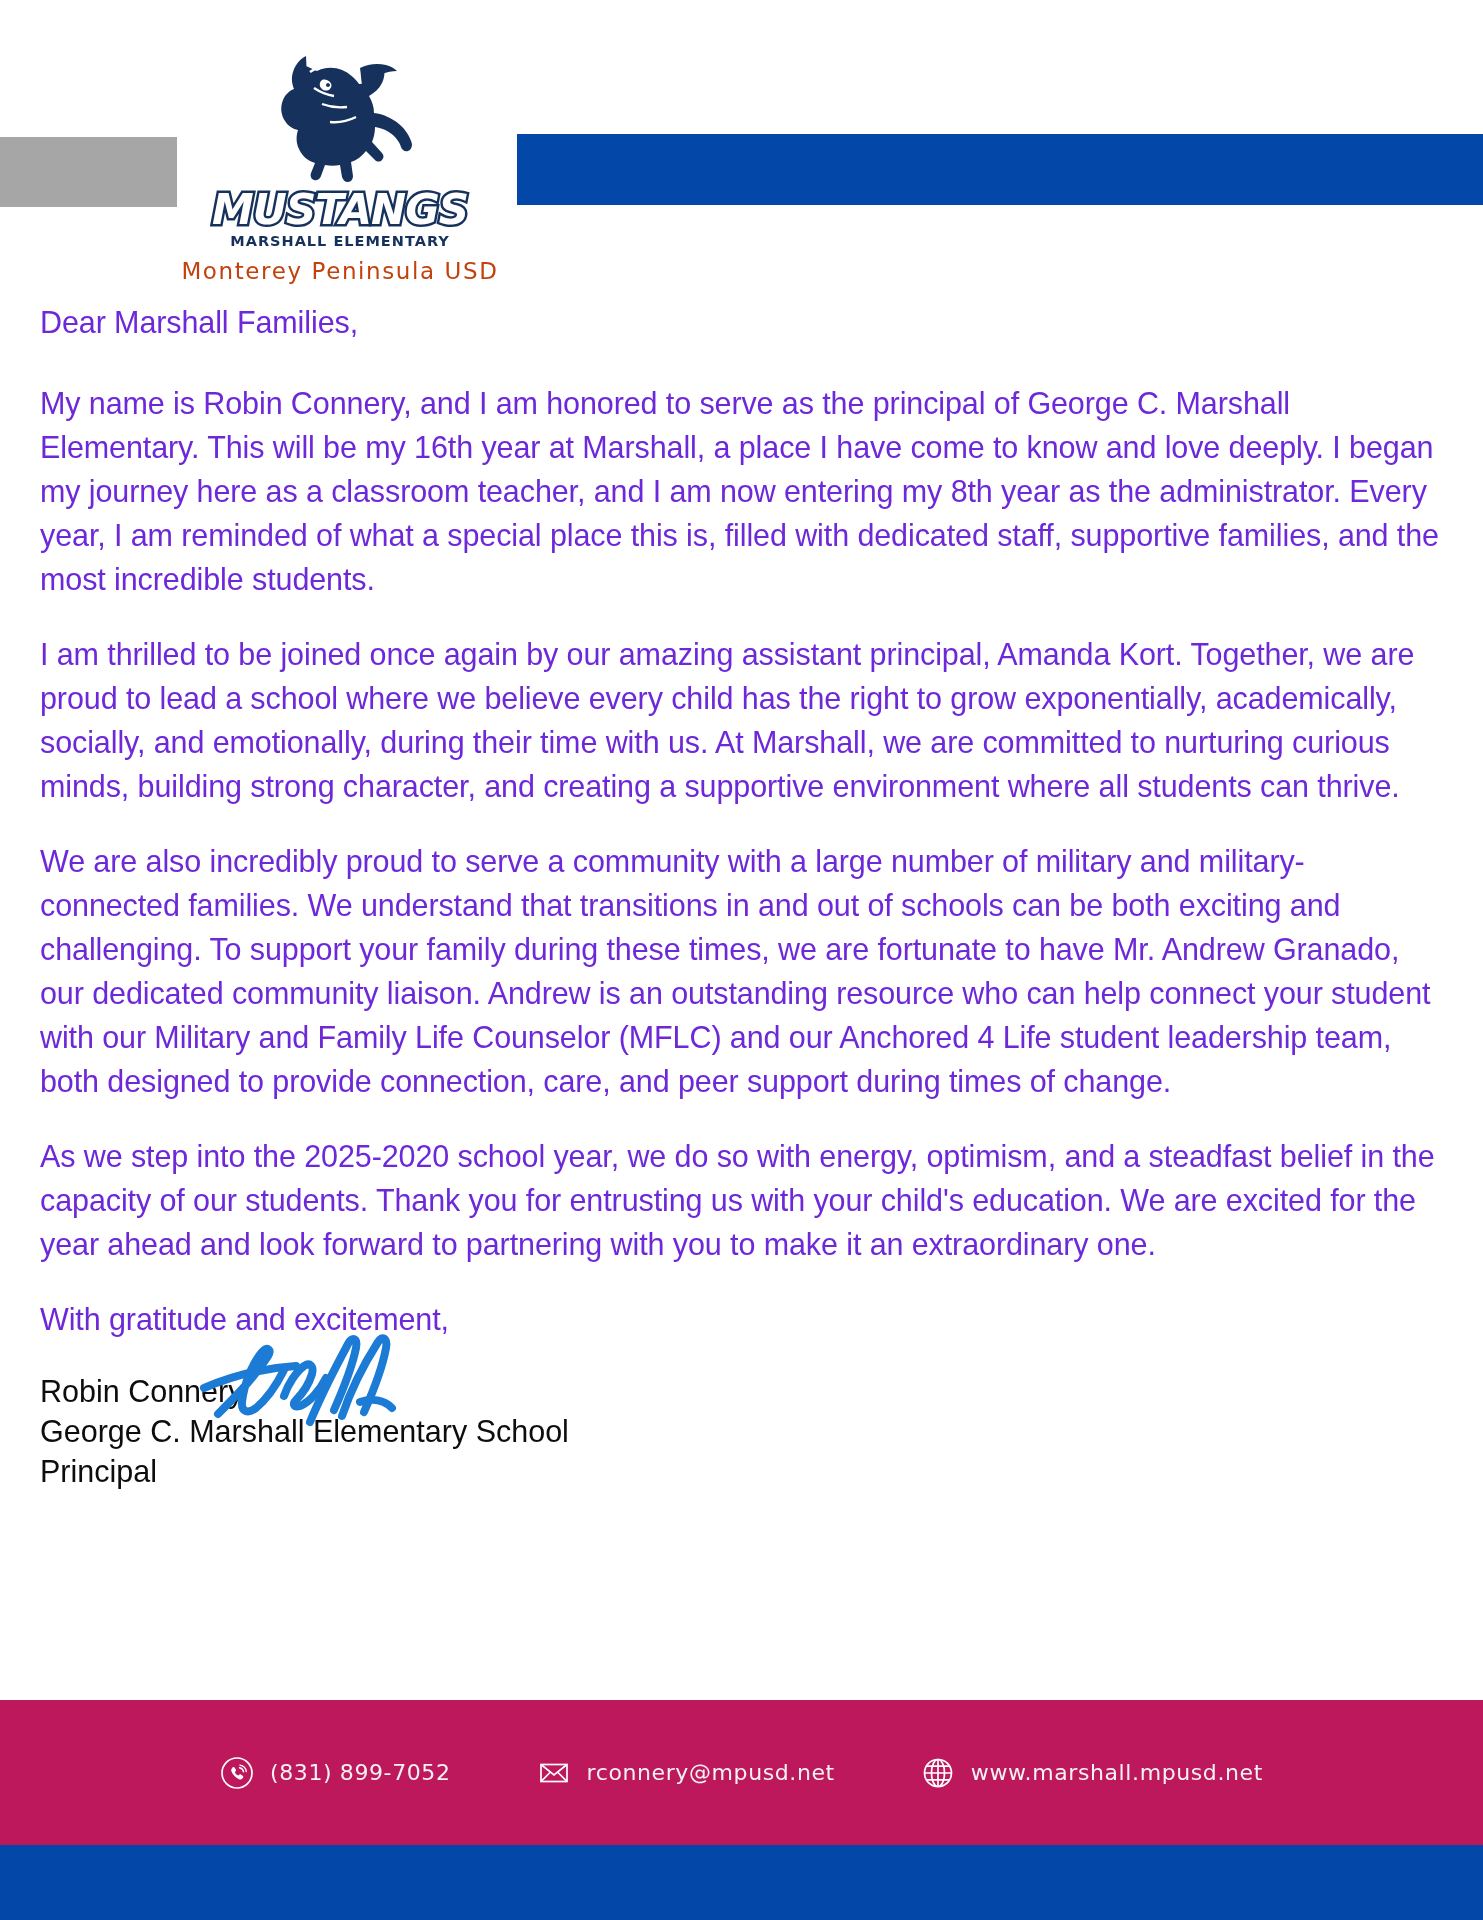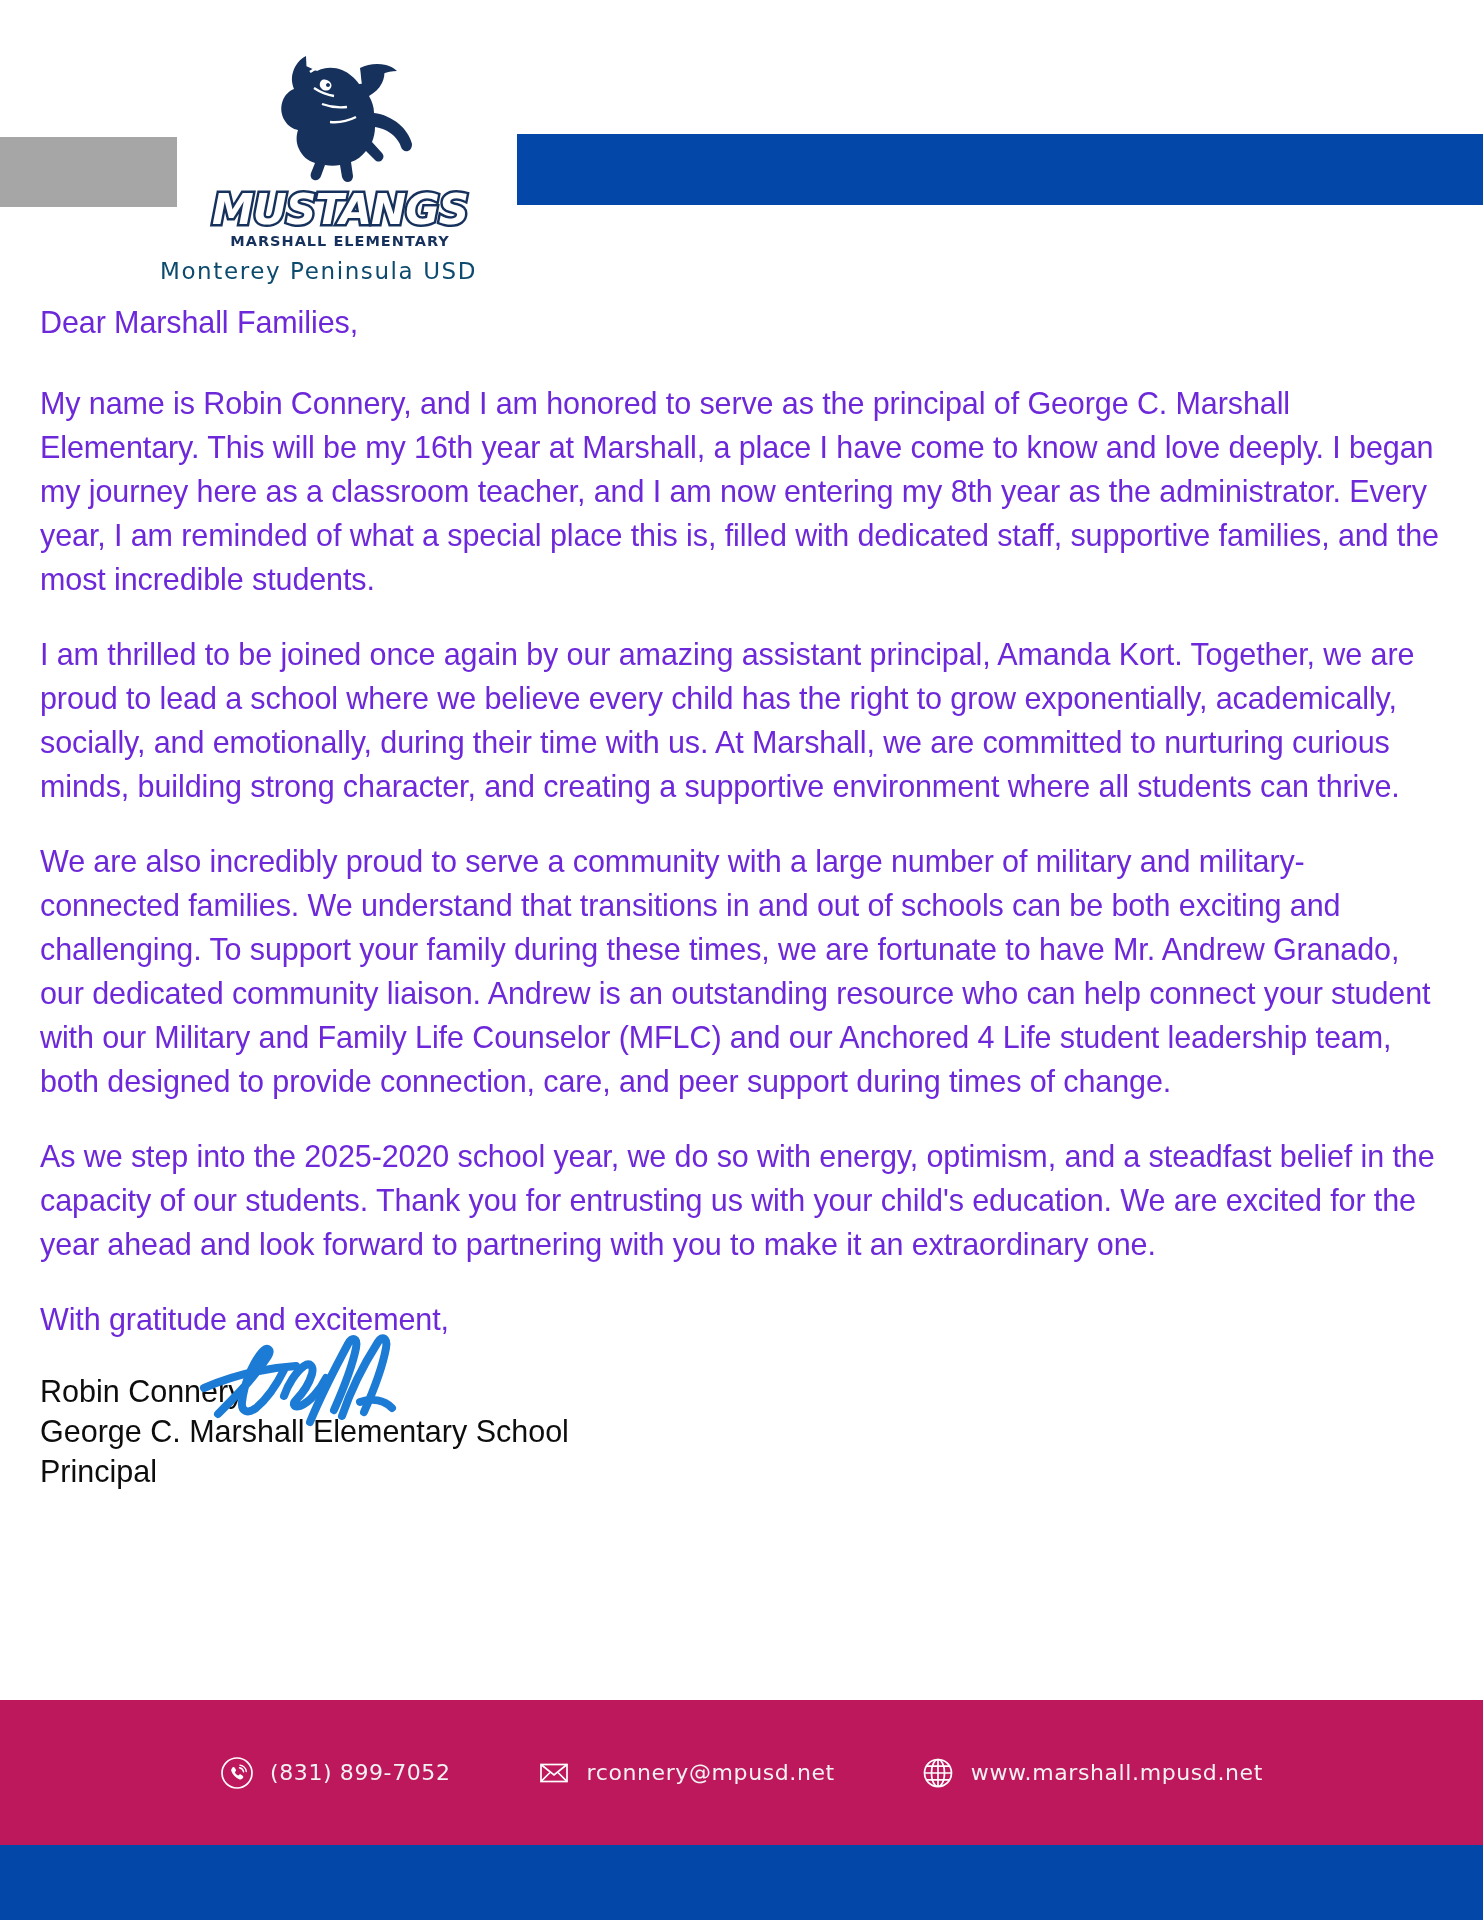--- a/index.html
+++ b/index.html
@@ -41,41 +41,42 @@
     right:0;
     height:71px;
     background:#0348a8;
   }
 
   .logo-block {
     position:absolute;
     left:160px;
     top:38px;
     width:360px;
+    text-align:center;
   }
 
   .logo-mark {
     width:260px;
     height:150px;
     margin:0 auto;
     display:block;
   }
 
   .logo-wordmark {
     display:block;
     margin:-6px auto 0 auto;
     width:300px;
     height:auto;
   }
 
   .district-name {
     font-family:"DejaVu Sans", sans-serif;
     font-size:23px;
     letter-spacing:1.6px;
-    color:#0c4a6e;
+    color:#c2410c;
     margin-top:6px;
     white-space:nowrap;
   }
 
   
   .letter {
     position:absolute;
     left:0;
     top:300px;
     width:1483px;

